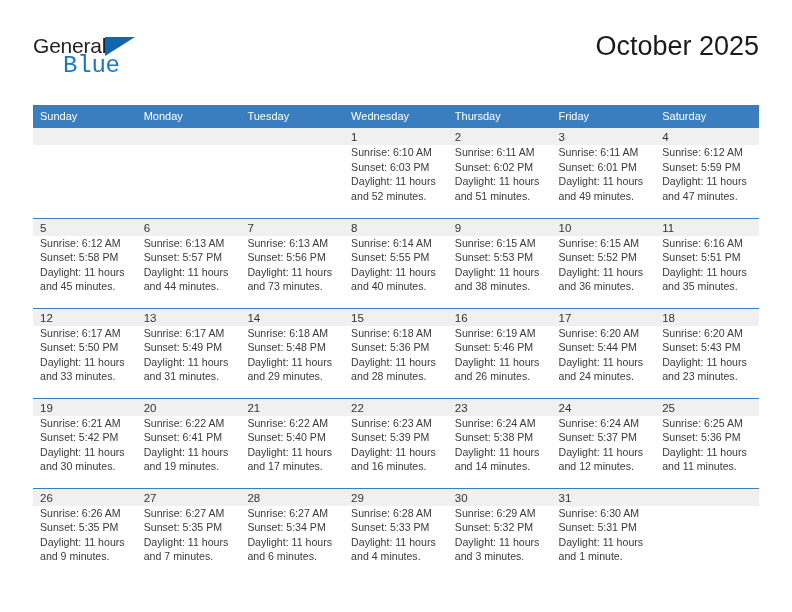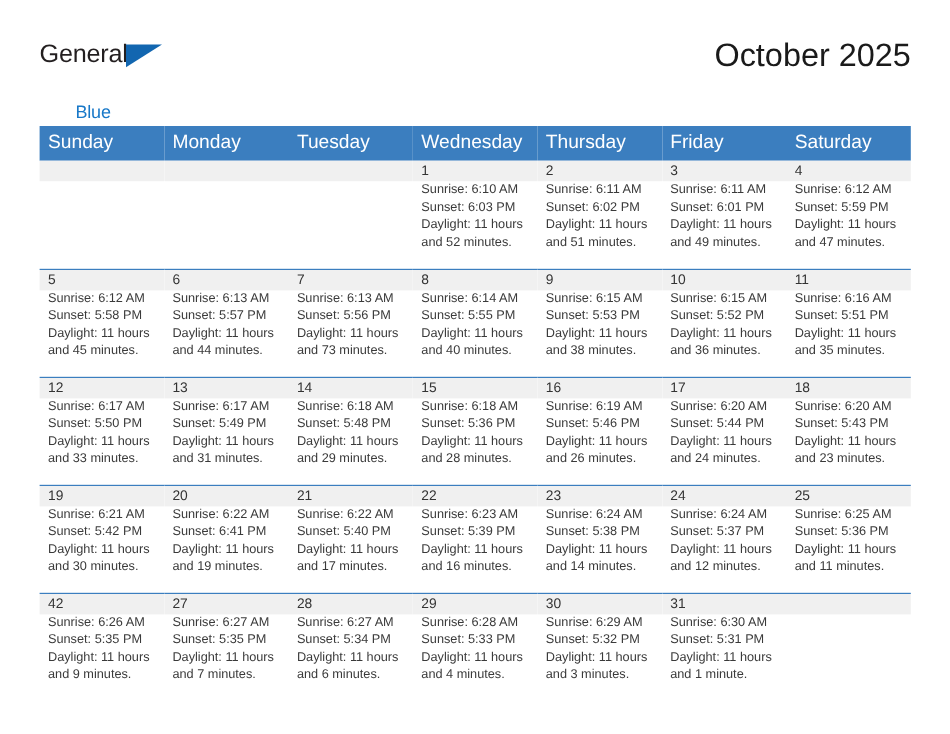--- a/index.html
+++ b/index.html
@@ -40,25 +40,24 @@
     top: 0;
     font-size: 21px;
     letter-spacing: -0.2px;
     color: #231f20;
     font-family: "Liberation Sans", sans-serif;
   }
   .logo-blue {
     position: absolute;
     left: 30px;
     top: 18px;
-    font-size: 15px;
+    font-size: 24px;
     letter-spacing: -0.2px;
     color: #1878c8;
-    font-family: Liberation Sans, sans-serif;
-    margin-top: 33px;
+    font-family: Liberation Mono, monospace;
   }
   .logo-tri {
     position: absolute;
     left: 72px;
     top: 3px;
     width: 0;
     height: 0;
     border-left: 30px solid #1266b0;
     border-bottom: 19px solid transparent;
   }
@@ -90,21 +89,21 @@
     position: absolute;
     left: 33px;
     top: 105px;
     width: 726px;
     border-collapse: collapse;
     table-layout: fixed;
   }
   .calendar th {
     background: #3b7ebf;
     color: #ffffff;
-    font-size: 16px;
+    font-size: 11px;
     font-weight: normal;
     text-align: left;
     padding: 5px 0 6px 7px;
     height: 21px;
     border: none;
   }
   .calendar td {
     vertical-align: top;
     padding: 0;
     border: none;
@@ -402,21 +401,21 @@
             <div class="cell-body">
               <div>Sunrise: 6:25 AM</div>
               <div>Sunset: 5:36 PM</div>
               <div>Daylight: 11 hours</div>
               <div>and 11 minutes.</div>
             </div>
           </td>
         </tr>
         <tr>
           <td>
-            <div class="daynum-band">42</div>
+            <div class="daynum-band">26</div>
             <div class="cell-body">
               <div>Sunrise: 6:26 AM</div>
               <div>Sunset: 5:35 PM</div>
               <div>Daylight: 11 hours</div>
               <div>and 9 minutes.</div>
             </div>
           </td>
           <td>
             <div class="daynum-band">27</div>
             <div class="cell-body">

